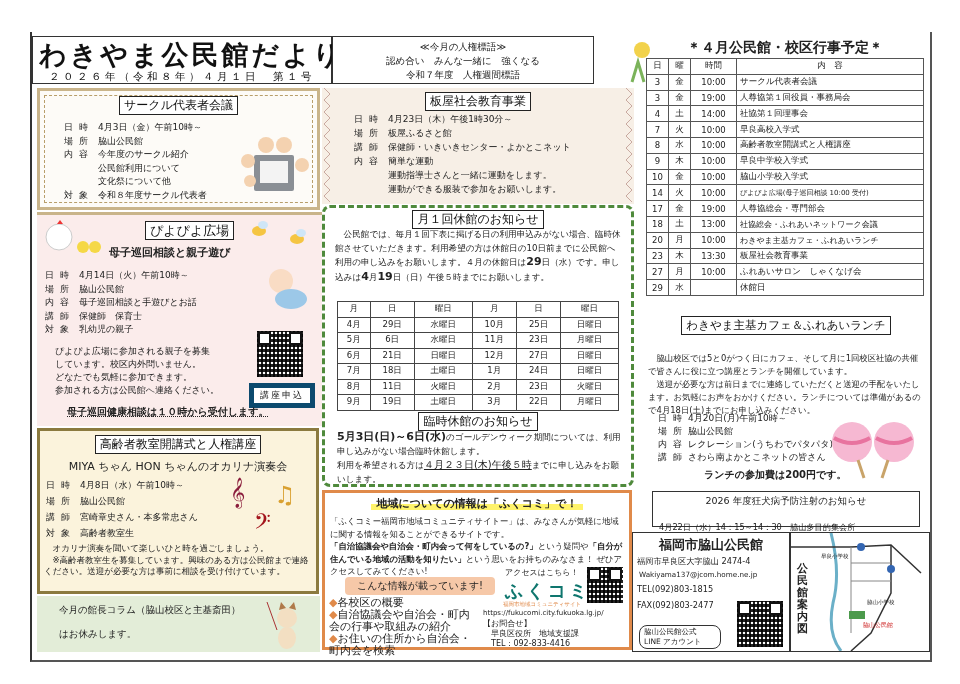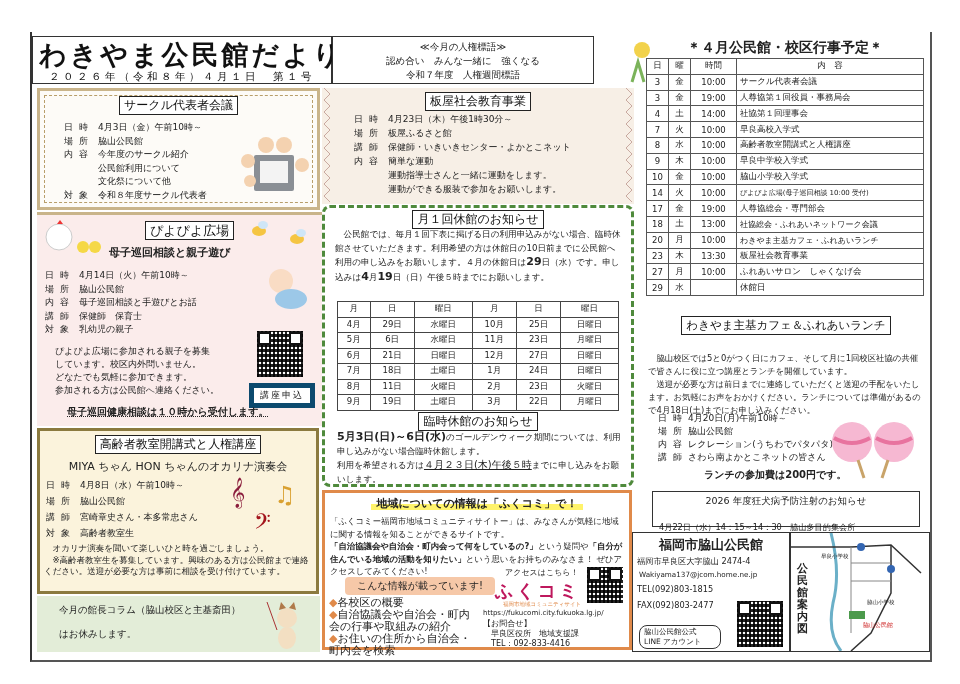--- a/index.html
+++ b/index.html
@@ -340,21 +340,21 @@
   <div style="position:absolute;left:5px;right:5px;top:22px;font-size:8.4px;line-height:12.5px;">
     <span>「ふくコミー福岡市地域コミュニティサイトー」は、みなさんが気軽に地域に関する情報を知ることができるサイトです。</span><br><b>「自治協議会や自治会・町内会って何をしているの?」</b><span>という疑問や</span><b>「自分が住んでいる地域の活動を知りたい」</b><span>という思いをお持ちのみなさま！ ぜひアクセスしてみてください!</span>
   </div>
   <div style="position:absolute;left:20px;top:84px;background:#f6c8a8;border-radius:4px;font-size:10px;padding:2px 12px;">こんな情報が載っています!</div>
   <div style="position:absolute;left:4px;top:104px;width:150px;font-size:11px;line-height:12px;">
     <div><span style="color:#e08a4a">◆</span><span>各校区の概要</span></div>
     <div><span style="color:#e08a4a">◆</span><span>自治協議会や自治会・町内会の行事や取組みの紹介</span></div>
     <div><span style="color:#e08a4a">◆</span><span>お住いの住所から自治会・町内会を検索</span></div>
   </div>
   <div style="position:absolute;left:180px;top:74px;font-size:8px;">アクセスはこちら！</div>
-  <div style="position:absolute;left:170px;top:86px;font-size:18px;color:#be185d;font-weight:bold;letter-spacing:3px;">ふくコミ</div>
+  <div style="position:absolute;left:180px;top:86px;font-size:18px;color:#0f766e;font-weight:bold;letter-spacing:3px;">ふくコミ</div>
   <div style="position:absolute;left:178px;top:108px;font-size:5.5px;color:#e08a4a;">福岡市地域コミュニティサイト</div>
   <div class="qr" style="position:absolute;left:262px;top:74px;width:36px;height:36px;"></div>
   <div style="position:absolute;left:158px;top:116px;font-size:7px;">https://fukucomi.city.fukuoka.lg.jp/</div>
   <div style="position:absolute;left:158px;top:126px;font-size:8px;line-height:10px;">
     <div>【お問合せ】</div>
     <div style="padding-left:8px">早良区役所　地域支援課</div>
     <div style="padding-left:8px">TEL：092-833-4416</div>
   </div>
 </div>
 

